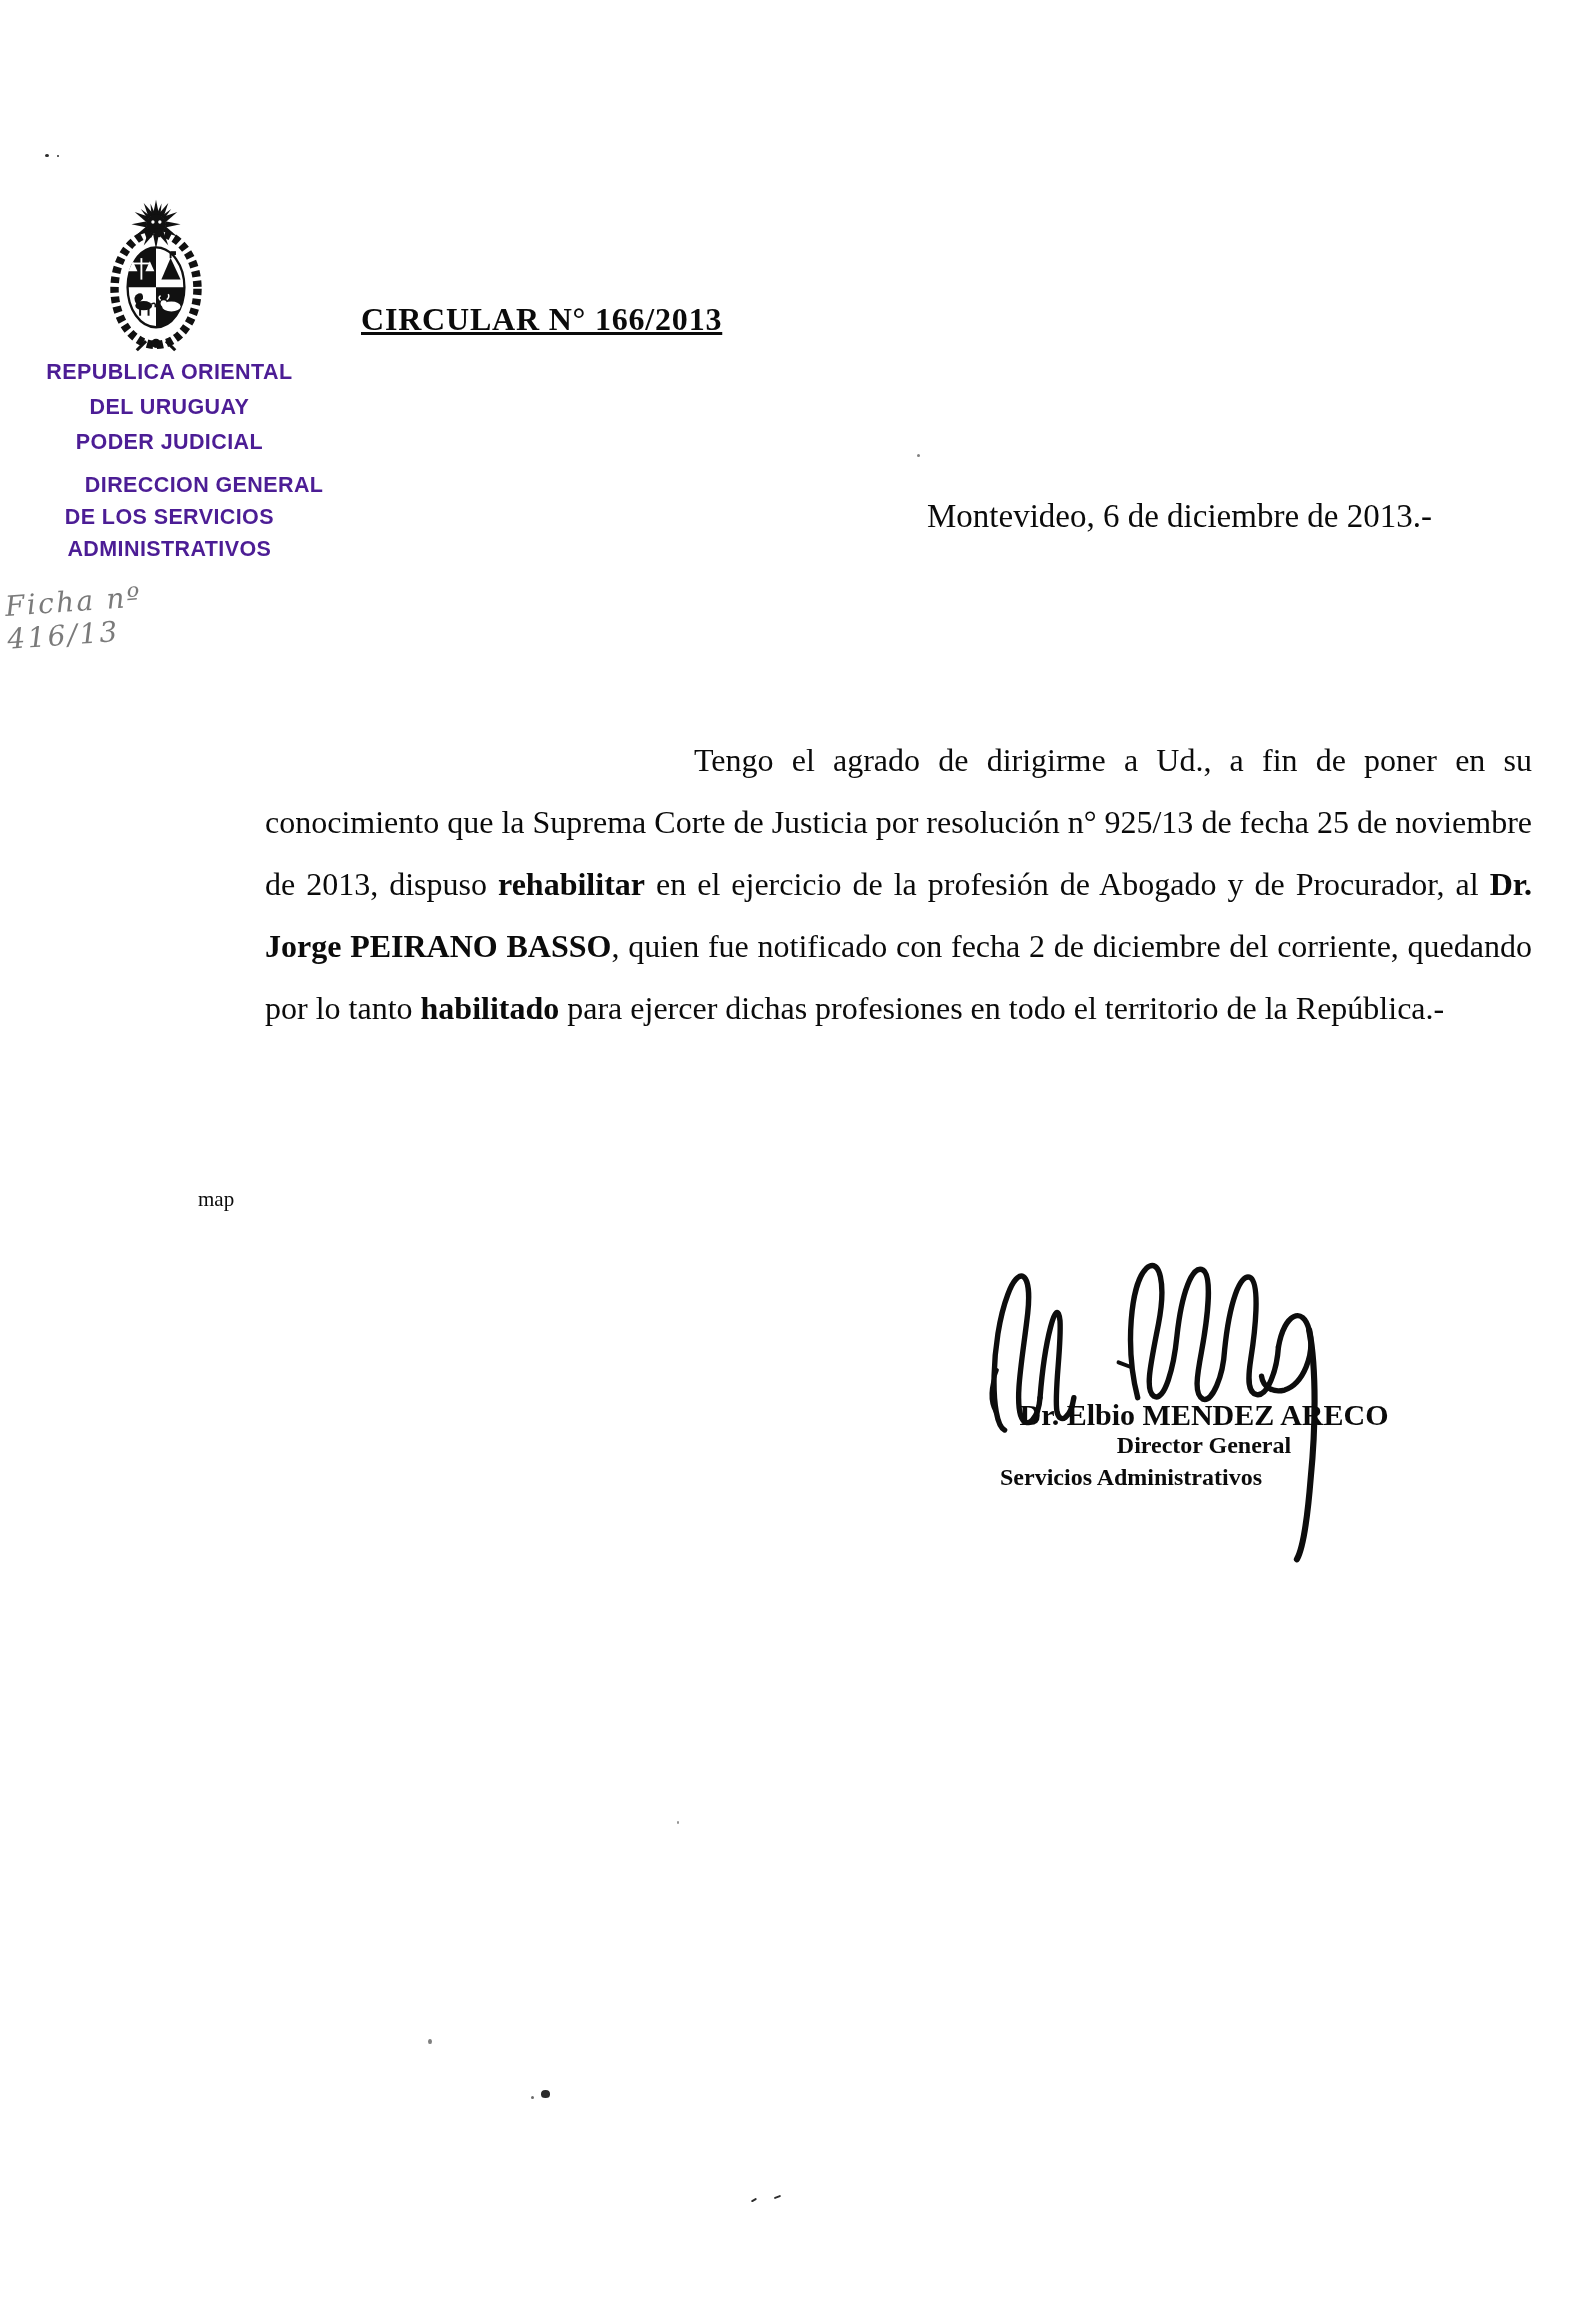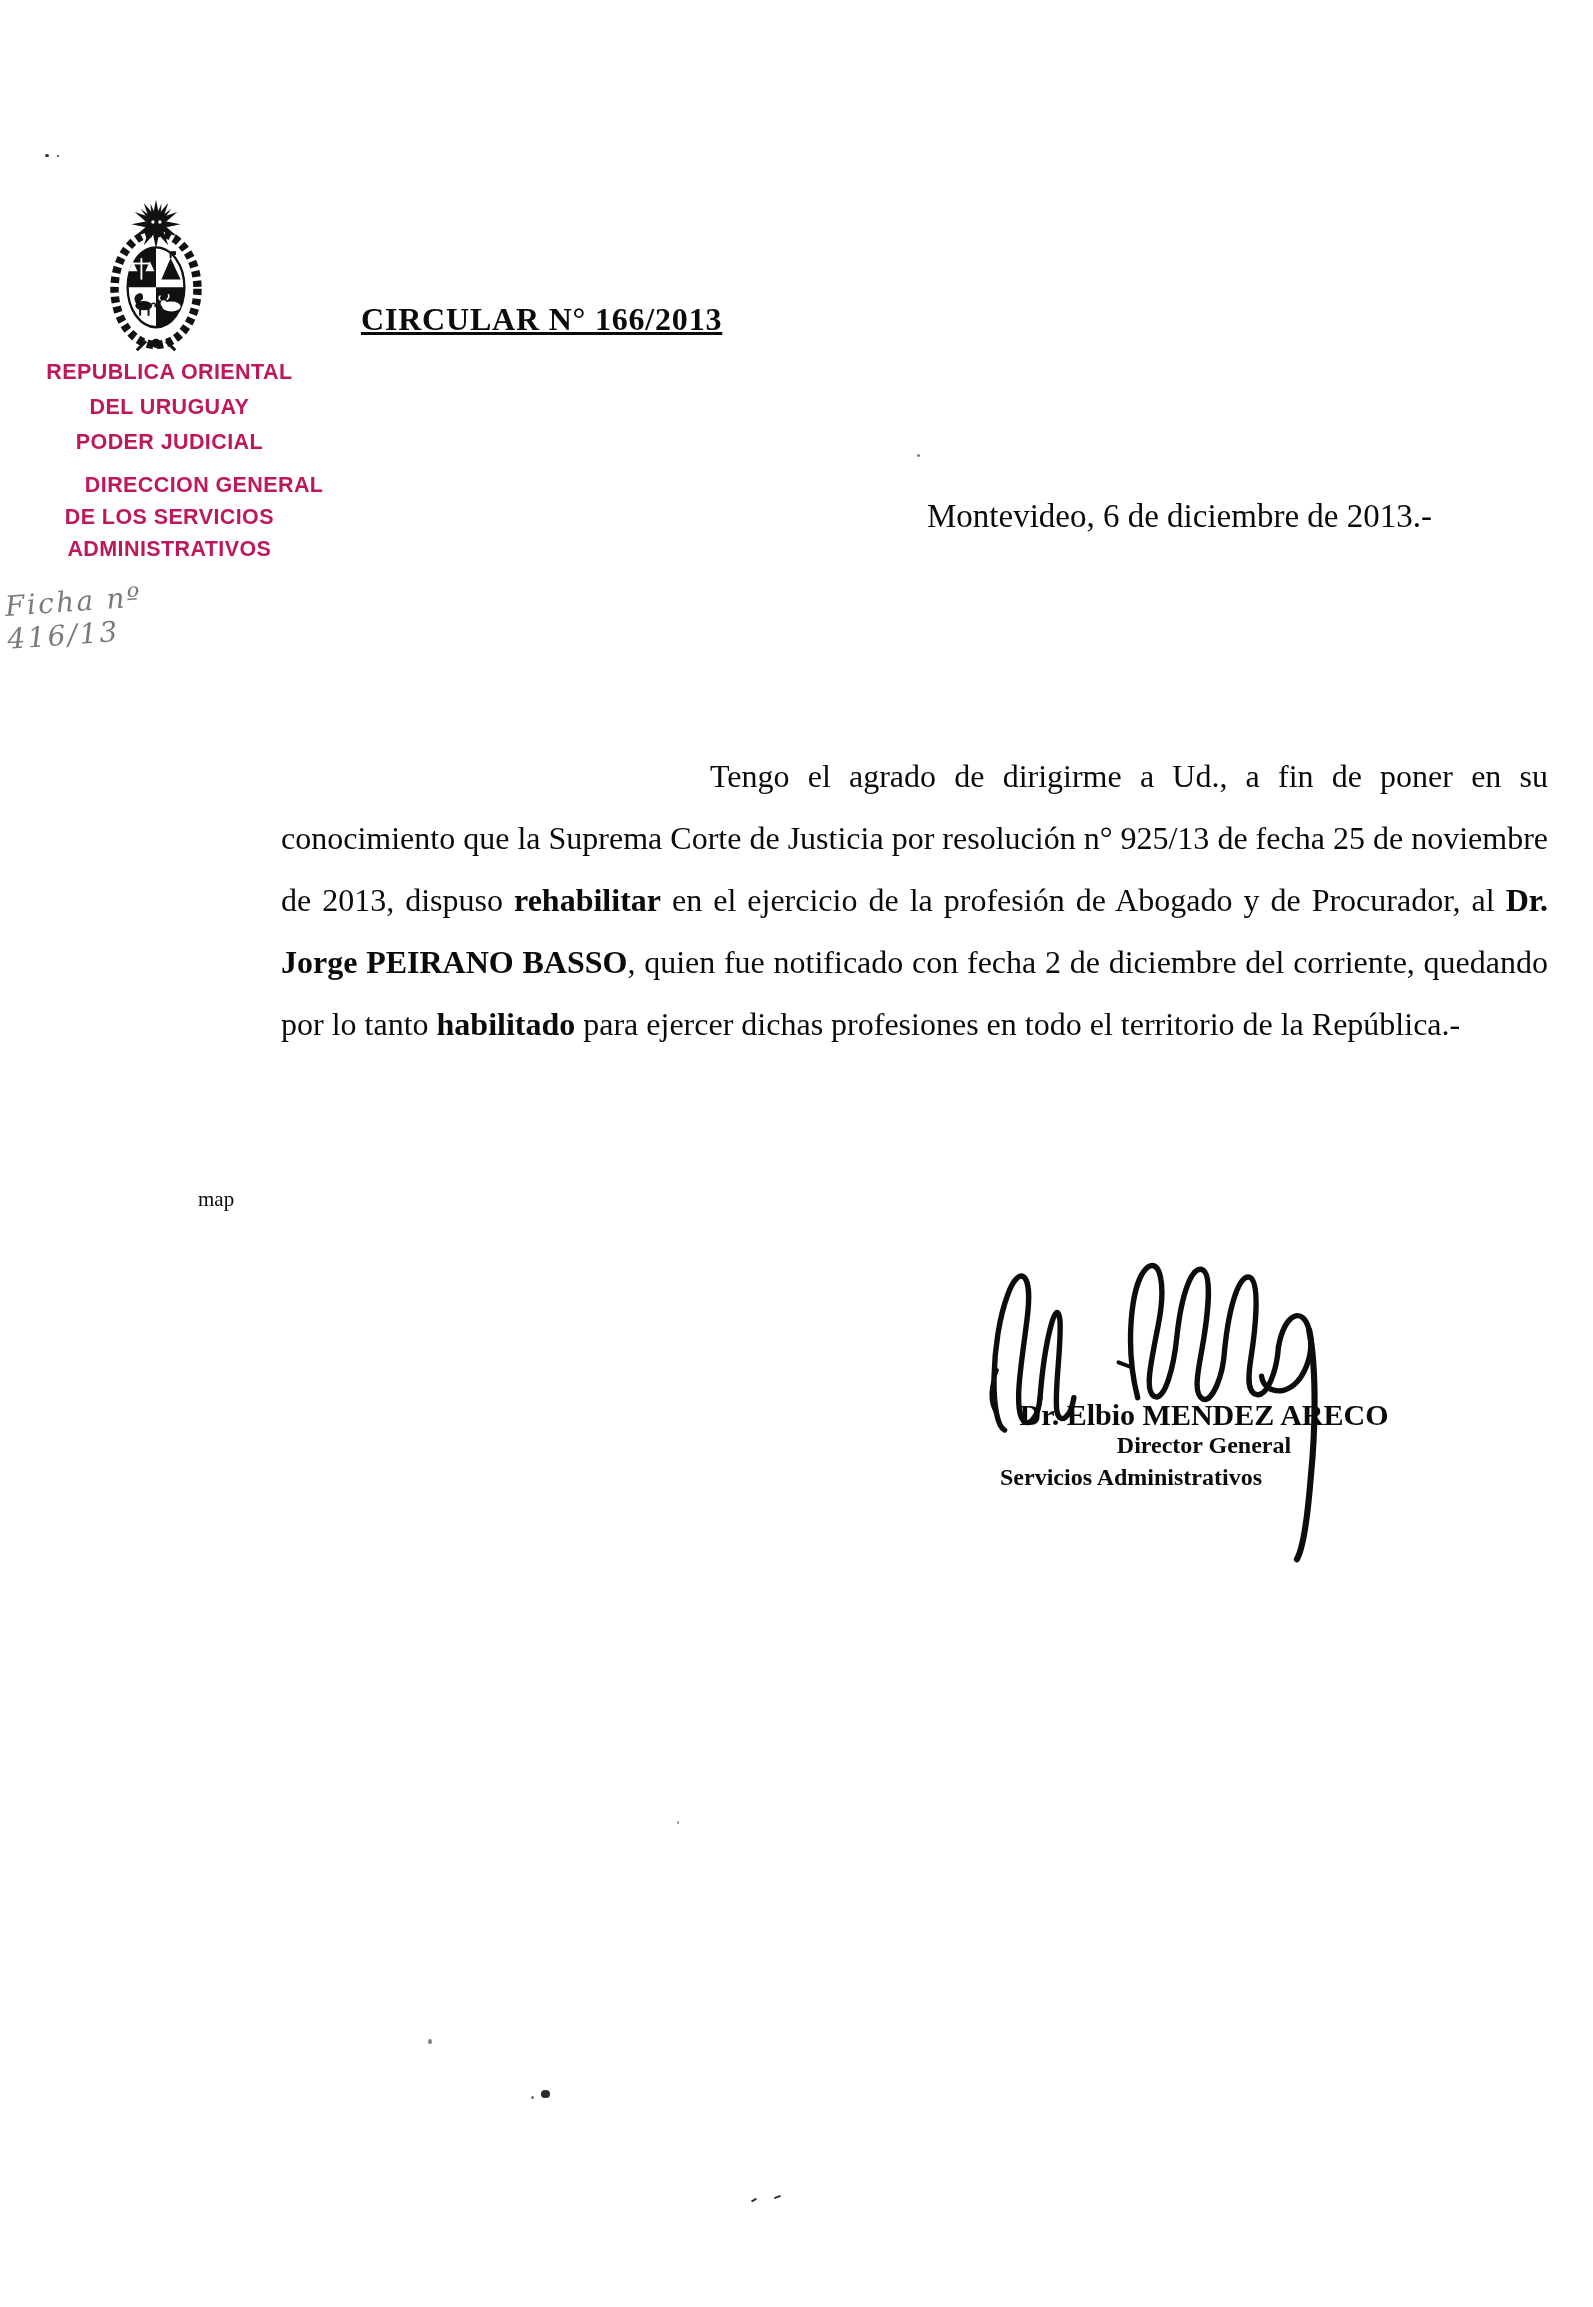--- a/index.html
+++ b/index.html
@@ -6,40 +6,40 @@
   .page{
     position:relative;width:1593px;height:2307px;margin:0 auto;
     background:#ffffff;overflow:hidden;
     font-family:"Liberation Serif", serif;color:#0b0b0b;
   }
   .abs{position:absolute;}
 
   
   .lh-text{left:15.4px;top:355px;width:308px;text-align:center;
     font-family:"Liberation Sans", sans-serif;font-weight:bold;
-    font-size:21.5px;color:#be185d;letter-spacing:0.4px;}
+    font-size:21.5px;color:#4c1d95;letter-spacing:0.4px;}
   .lh-line{line-height:35px;}
   .lh-line.g2{line-height:32px;}
   .lh-gap{margin-top:9.2px;text-align:right;}
 
   
   .handnote{left:6.2px;top:581px;width:254px;
     font-family:"DejaVu Serif", serif;font-style:italic;
     font-size:28px;color:#5a5a5a;letter-spacing:2.3px;
     transform:rotate(-4deg);opacity:.8;}
 
   
   .doc-title{left:361px;top:301px;font-size:32px;font-weight:bold;letter-spacing:0.8px;text-decoration:underline;}
   .doc-ref{left:361px;top:352px;font-size:32px;font-weight:bold;letter-spacing:0.8px;}
   .dateline{left:927px;top:498px;font-size:33px;}
 
   .salutation{left:265px;top:623px;font-size:32px;font-weight:bold;
     border-bottom:3.1px solid #0b0b0b;padding-bottom:2.3px;display:inline-block;}
 
-  .body-par{left:265px;top:729px;width:1267px;margin:16px;
+  .body-par{left:265px;top:729px;width:1267px;margin:0;
     font-size:32px;line-height:62px;text-align:justify;text-align-last:left;
     text-indent:429px;}
   .closing{left:694px;top:1114px;font-size:32px;}
 
   .initials{left:198px;top:1187px;font-size:21px;font-weight:normal;}
 
   .sig-name{left:1000px;top:1398px;width:408px;text-align:center;
     font-size:30px;font-weight:bold;}
   .sig-role1{left:1000px;top:1432px;width:408px;text-align:center;
     font-size:24px;font-weight:bold;}

